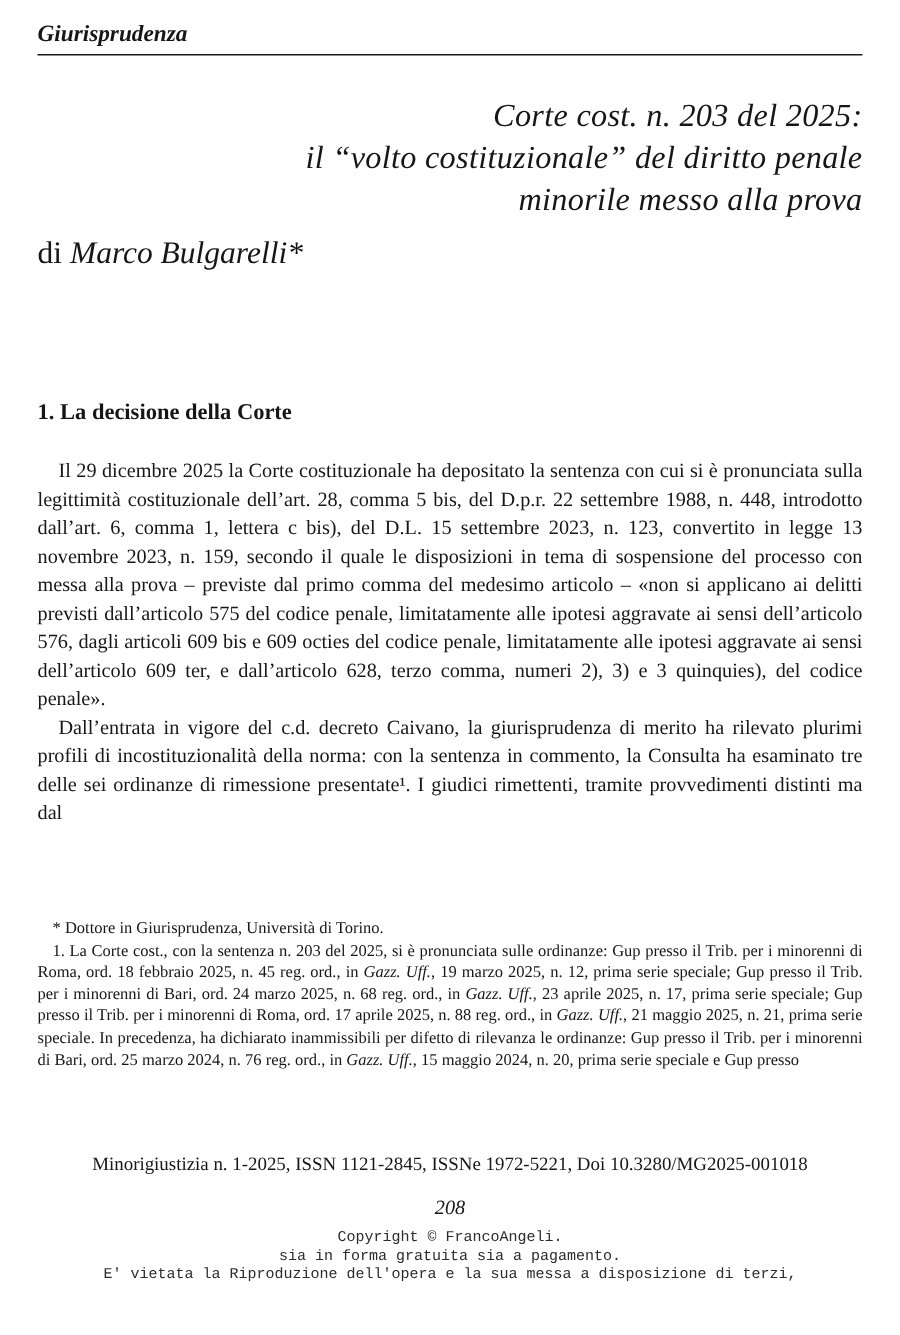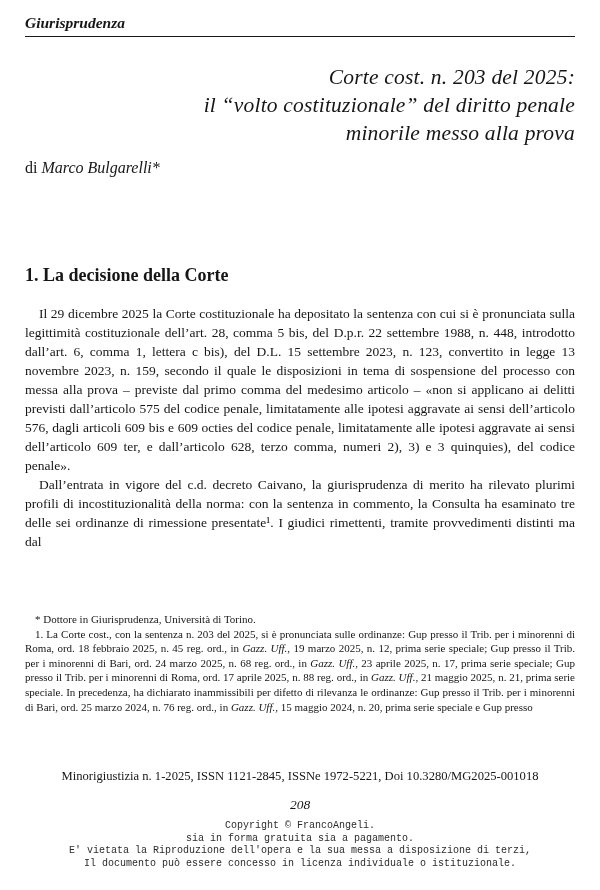--- a/index.html
+++ b/index.html
@@ -26,26 +26,26 @@
   .title {
     margin: 26px 0 0 0;
     font-weight: normal;
     font-style: italic;
     font-size: 21.5px;
     line-height: 28px;
     letter-spacing: 0.2px;
     text-align: right;
   }
 
-  .byline { margin-top: 12px; font-size: 16px; line-height: 18px; }
+  .byline { margin-top: 12px; font-size: 21px; line-height: 18px; }
   .byline .author { font-style: italic; }
 
   .section-heading {
     margin: 89px 0 0 0;
-    font-size: 18px;
+    font-size: 15px;
     font-weight: bold;
     line-height: 18px;
   }
 
   .body-text {
     margin-top: 20px;
     font-size: 13.5px;
     line-height: 19px;
     text-align: justify;
   }
@@ -117,16 +117,15 @@
   </div>
 
   <div class="journal-line">Minorigiustizia n. 1-2025, ISSN 1121-2845, ISSNe 1972-5221, Doi 10.3280/MG2025-001018</div>
 
   <div class="page-number">208</div>
 
   <div class="copyright">
     <div>Copyright © FrancoAngeli.</div>
     <div>sia in forma gratuita sia a pagamento.</div>
     <div>E' vietata la Riproduzione dell'opera e la sua messa a disposizione di terzi,</div>
-    <div>Il documento può essere concesso in licenza individuale o istituzionale.</div>
   </div>
 
 </div>
 
 </body></html>

